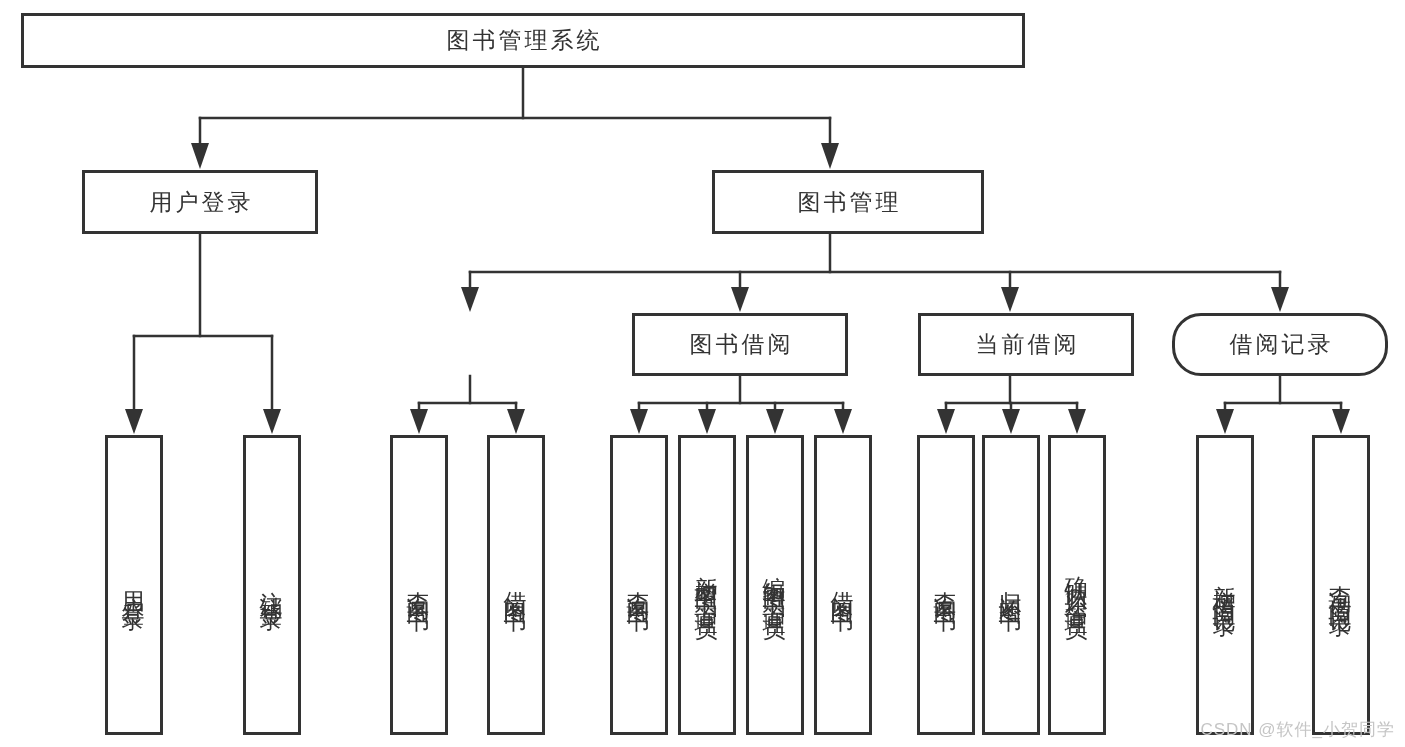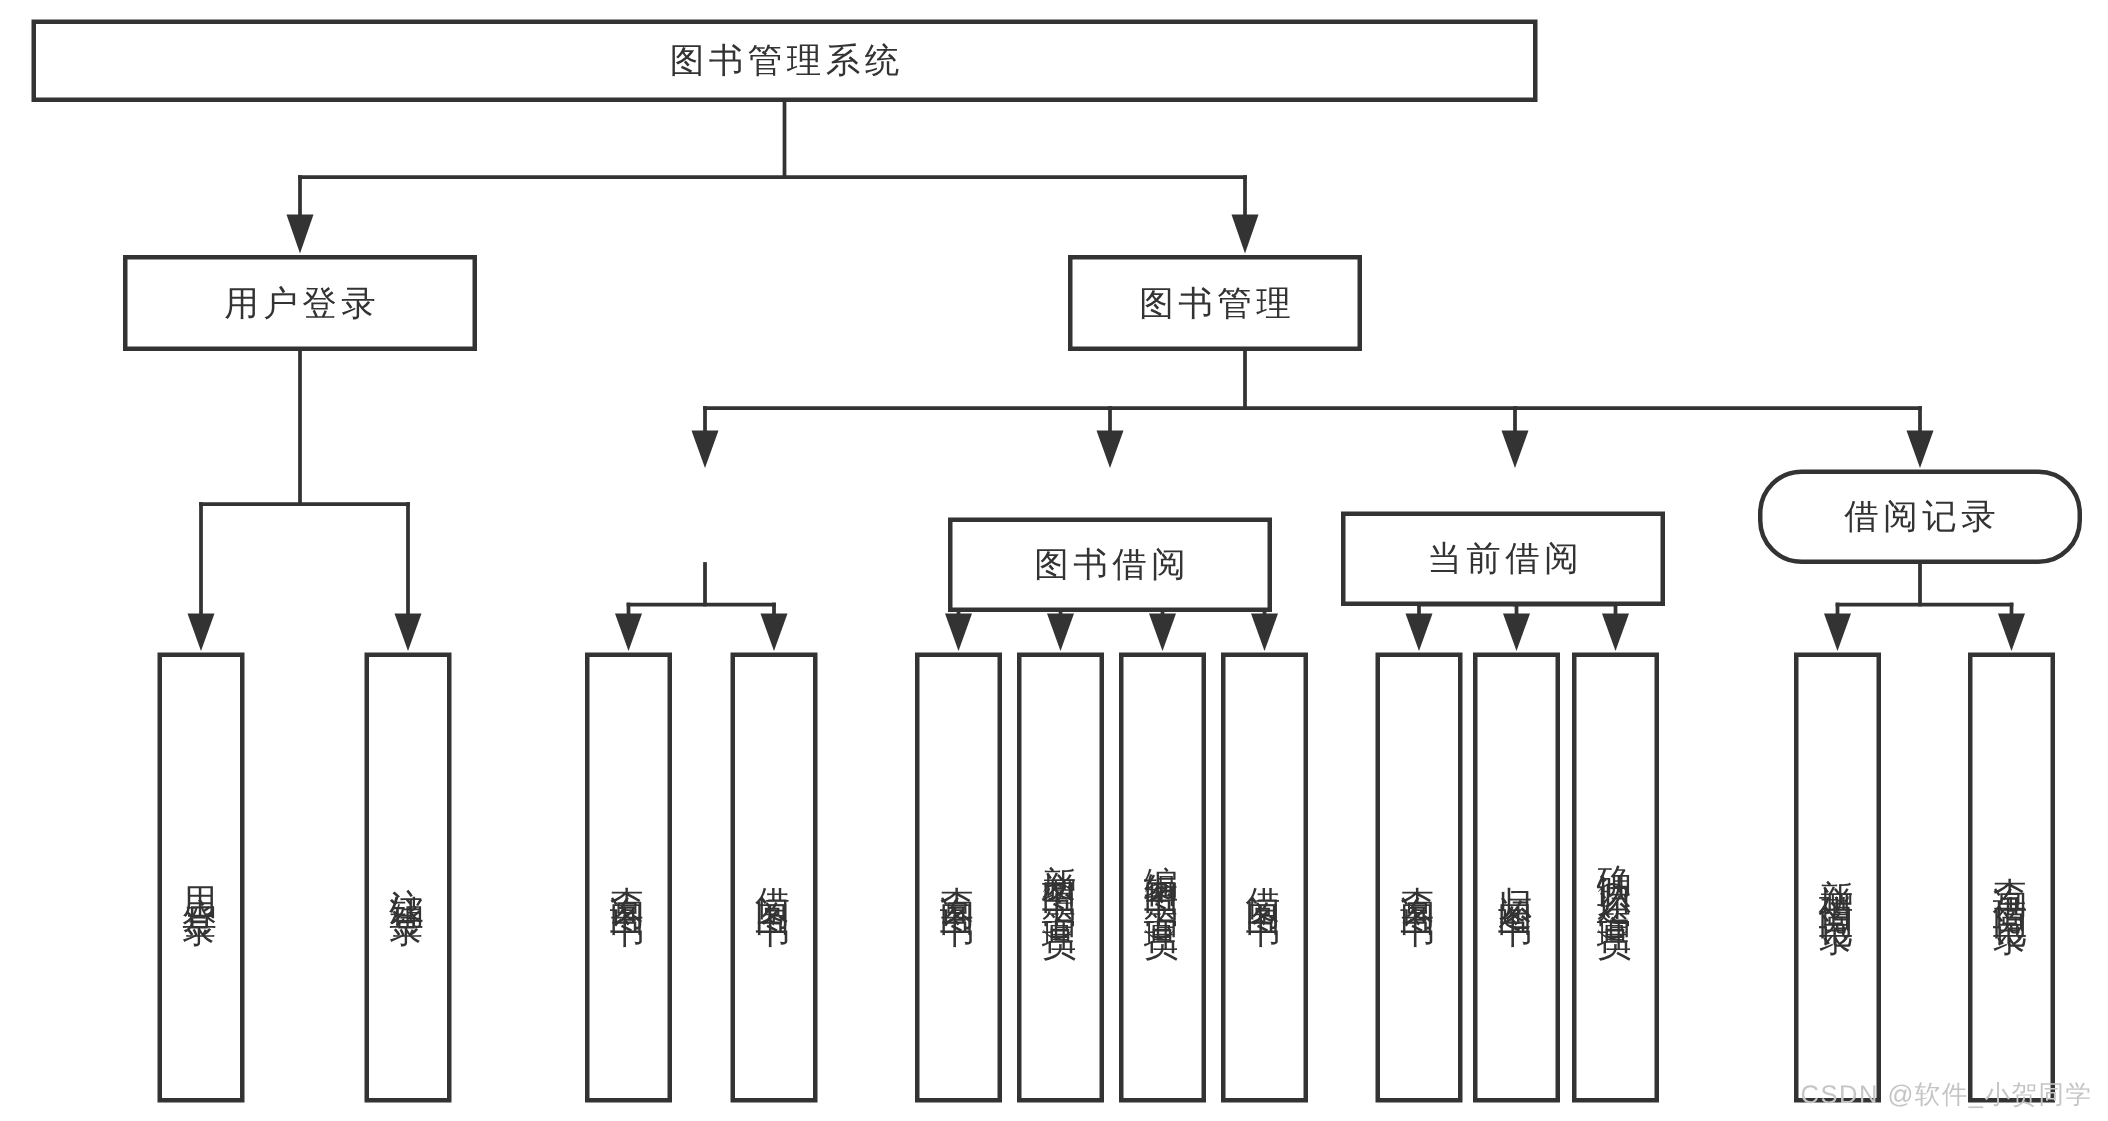--- a/index.html
+++ b/index.html
@@ -34,23 +34,23 @@
   }
   .hnode{letter-spacing:3px;text-indent:3px;}
   .vnode{
     writing-mode:vertical-rl;
     text-orientation:mixed;
     letter-spacing:6px;
     white-space:normal;
   }
   .root  {left:21px;  top:13px;  width:1004px;height:55px;}
   .lvl2a {left:82px;  top:170px; width:236px; height:64px;}
-  .lvl2b {left:712px; top:170px; width:196px; height:64px;}
+  .lvl2b {left:712px; top:170px; width:272px; height:64px;}
   .cat   {top:313px;  width:216px;height:63px;}
-  .cat1{left:362px;} .cat2{left:632px;margin-top:32px;} .cat3{left:894px;margin-top:28px;} .cat4{left:1172px;border-radius:29px;}
+  .cat1{left:362px;} .cat2{left:632px;} .cat3{left:918px;} .cat4{left:1172px;border-radius:29px;}
   .leaf  {top:435px;  width:58px; height:300px;}
   .lf1{left:105px;} .lf2{left:243px;}
   .lf3{left:390px;} .lf4{left:487px;}
   .lf5{left:610px;} .lf6{left:678px;} .lf7{left:746px;} .lf8{left:814px;}
   .lf9{left:917px;} .lf10{left:982px;} .lf11{left:1048px;}
   .lf12{left:1196px;} .lf13{left:1312px;}
   .watermark{
     position:absolute;right:10px;bottom:6px;
     font-size:17px;letter-spacing:1px;
     color:var(--watermark);

